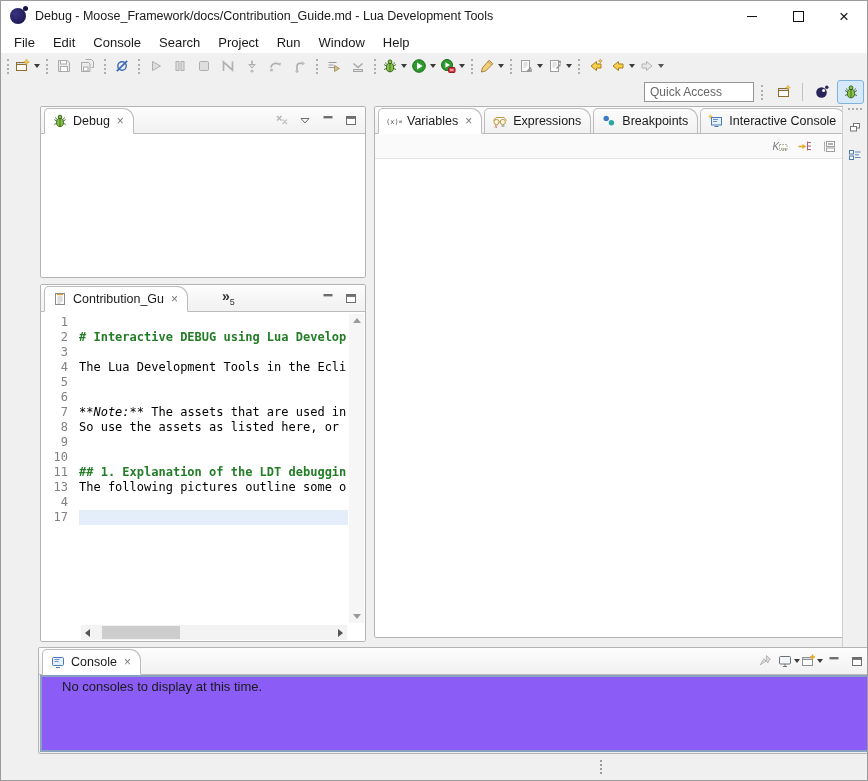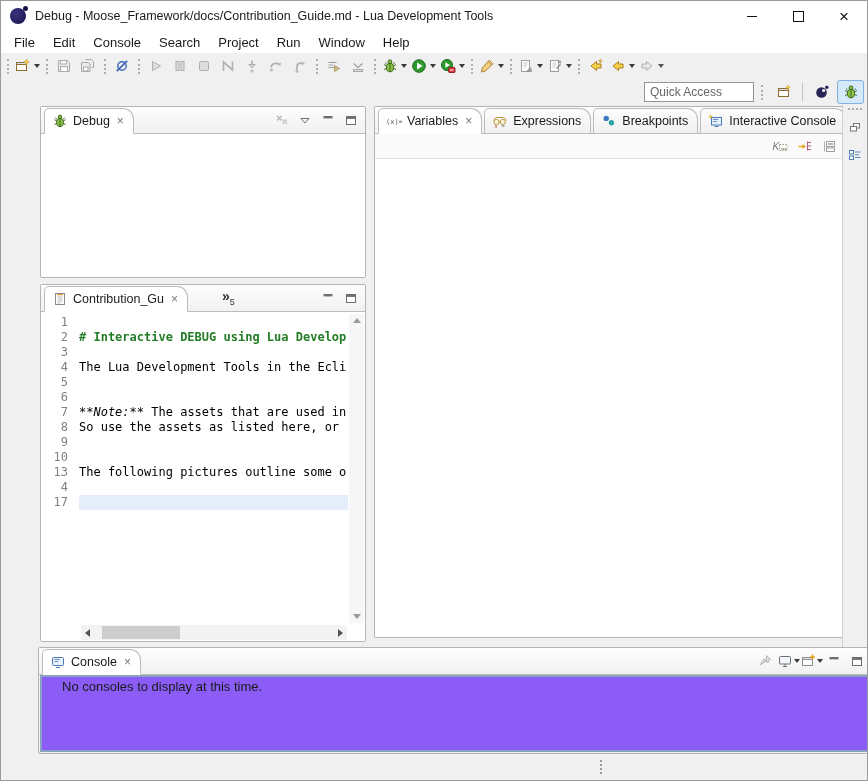--- a/index.html
+++ b/index.html
@@ -574,20 +574,24 @@
           </div>
           <div class="ed-row">
             <span class="ed-num">9</span>
             <span class="ed-code"></span>
           </div>
           <div class="ed-row">
             <span class="ed-num">10</span>
             <span class="ed-code"></span>
           </div>
           <div class="ed-row">
+            <span class="ed-num">11</span>
+            <span class="ed-code"><span class="seg-h">## 1. Explanation of the LDT debuggin</span></span>
+          </div>
+          <div class="ed-row">
             <span class="ed-num">13</span>
             <span class="ed-code"><span class="seg-p">The following pictures outline some o</span></span>
           </div>
           <div class="ed-row">
             <span class="ed-num">4</span>
             <span class="ed-code"></span>
           </div>
           <div class="ed-row cur">
             <span class="ed-num">17</span>
             <span class="ed-code"></span>

